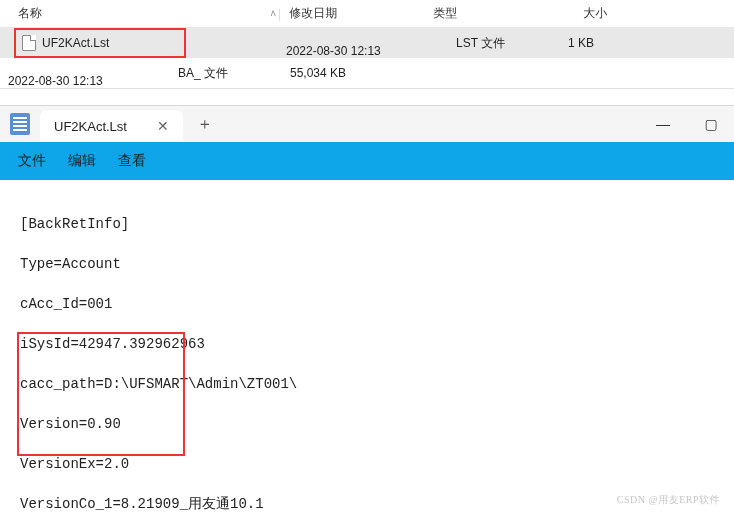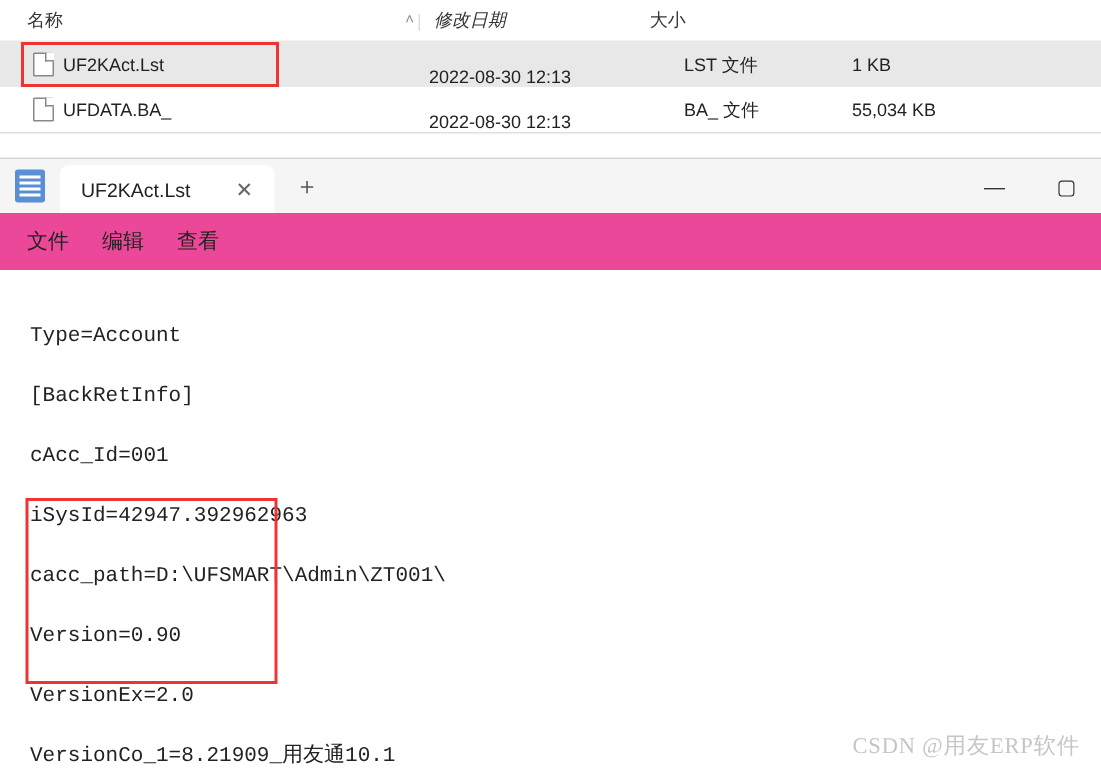--- a/index.html
+++ b/index.html
@@ -18,23 +18,23 @@
     .fe-header {
       display: flex;
       background: #fff;
       border-bottom: 1px solid #e8e8e8;
       height: 28px;
       align-items: center;
       font-size: 12px;
       color: #333;
     }
     .fe-col-name { width: 278px; padding-left: 18px; display:flex; align-items:center; justify-content:space-between; padding-right:2px;}
-    .fe-col-date { width: 144px; padding-left: 8px; font-style: italic;}
+    .fe-col-date { width: 144px; padding-left: 8px;}
     .fe-col-type { width: 120px; padding-left: 8px;}
-    .fe-col-size { width: 100px; padding-left: 8px;}
+    .fe-col-size { width: 100px; padding-left: 8px; margin-left: 30px;}
     .fe-row {
       display: flex;
       height: 30px;
       align-items: center;
       font-size: 12px;
       color: #222;
     }
     .fe-row.selected { background: #e8e8e8; }
     .fe-name { width: 278px; padding-left: 22px; display:flex; align-items:center; gap:6px;}
     .fe-date { width: 144px; padding-left: 8px; margin-top: 16px;}
@@ -102,21 +102,21 @@
       display:flex; gap:18px; height:36px; align-items:center;
       color:#333; font-size:14px;
     }
     .win-btn { width:30px; text-align:center; cursor:pointer;}
     .menu-bar {
       display:flex;
       gap: 22px;
       padding: 10px 18px;
       font-size: 14px;
       color:#222;
-      background:#ec4899;
+      background:#0ea5e9;
     }
     .editor-content {
       padding: 14px 20px 0 20px;
       font-family: Consolas, "Courier New", monospace;
       font-size: 14px;
       line-height: 20px;
       color: #222;
       white-space: pre;
       position: relative;
     }
@@ -128,55 +128,52 @@
       width: 168px;
       height: 124px;
       border: 2px solid #e33;
       pointer-events: none;
     }
     .watermark {
       position: absolute;
       right: 14px;
       bottom: 14px;
       color: rgba(150,150,150,0.55);
-      font-size: 15px;
+      font-size: 10px;
       font-family: "Microsoft YaHei";
       letter-spacing: 0.5px;
       pointer-events:none;
     }
   </style>
 </head>
 <body>
 
 <div class="file-explorer">
   <div class="fe-header">
     <div class="fe-col-name">
       <span>名称</span>
       <span class="sort-arrow">˄</span>
     </div>
     <span class="col-sep">|</span>
     <div class="fe-col-date">修改日期</div>
+    <div class="fe-col-type">类型</div>
     <div class="fe-col-size">大小</div>
   </div>
 
   <div class="fe-row selected">
     <div class="fe-name">
       <span class="file-icon"></span>
       <span>UF2KAct.Lst</span>
     </div>
     <div class="fe-date">2022-08-30 12:13</div>
     <div class="fe-type">LST 文件</div>
     <div class="fe-size">1 KB</div>
   </div>
 
   <div class="fe-row">
-    <div class="fe-name">
-      <span class="file-icon"></span>
-      <span>UFDATA.BA_</span>
-    </div>
     <div class="fe-date">2022-08-30 12:13</div>
     <div class="fe-type">BA_ 文件</div>
     <div class="fe-size">55,034 KB</div>
   </div>
 </div>
 
 <div class="highlight-box-1"></div>
 
 <div class="editor-window">
   <div class="tab-bar">
@@ -192,22 +189,22 @@
     </div>
   </div>
 
   <div class="menu-bar">
     <span>文件</span>
     <span>编辑</span>
     <span>查看</span>
   </div>
 
   <div class="editor-content">
+<div class="line">[BackRetInfo]</div>
 <div class="line">Type=Account</div>
-<div class="line">[BackRetInfo]</div>
 <div class="line">cAcc_Id=001</div>
 <div class="line">iSysId=42947.392962963</div>
 <div class="line">cacc_path=D:\UFSMART\Admin\ZT001\</div>
 <div class="line">Version=0.90</div>
 <div class="line">VersionEx=2.0</div>
 <div class="line">VersionCo_1=8.21909_用友通10.1</div>
 
 
 
 

